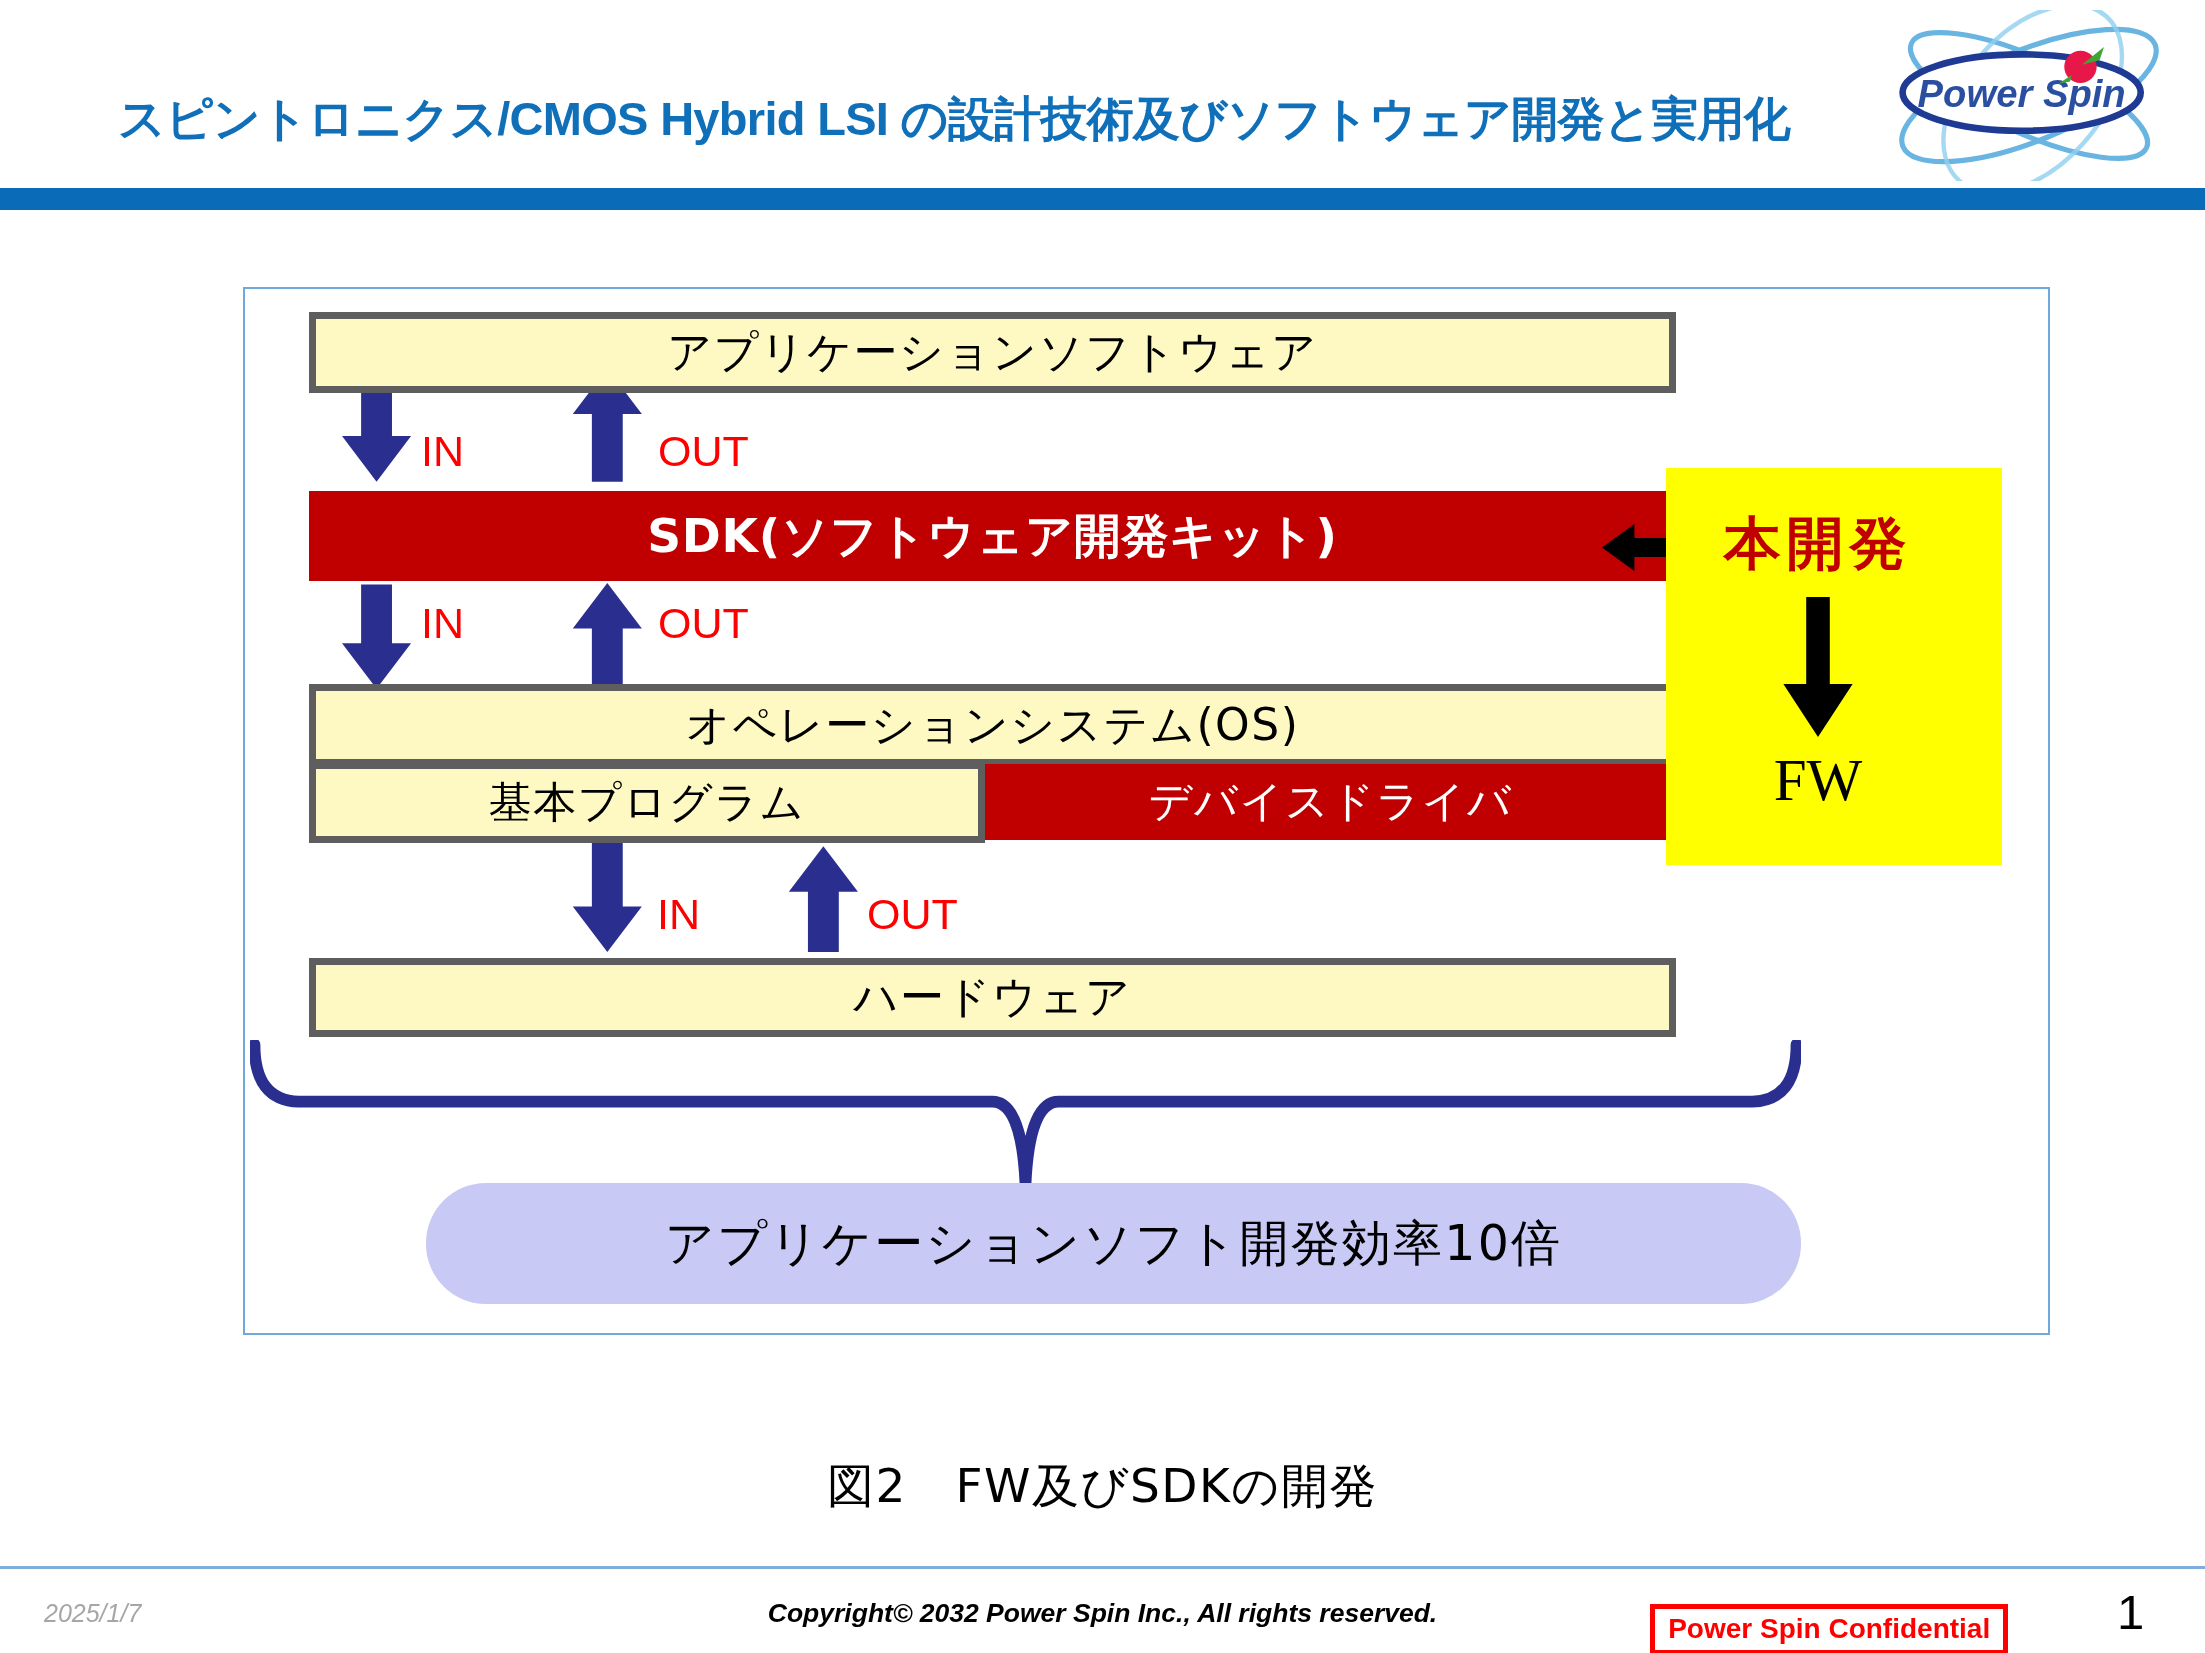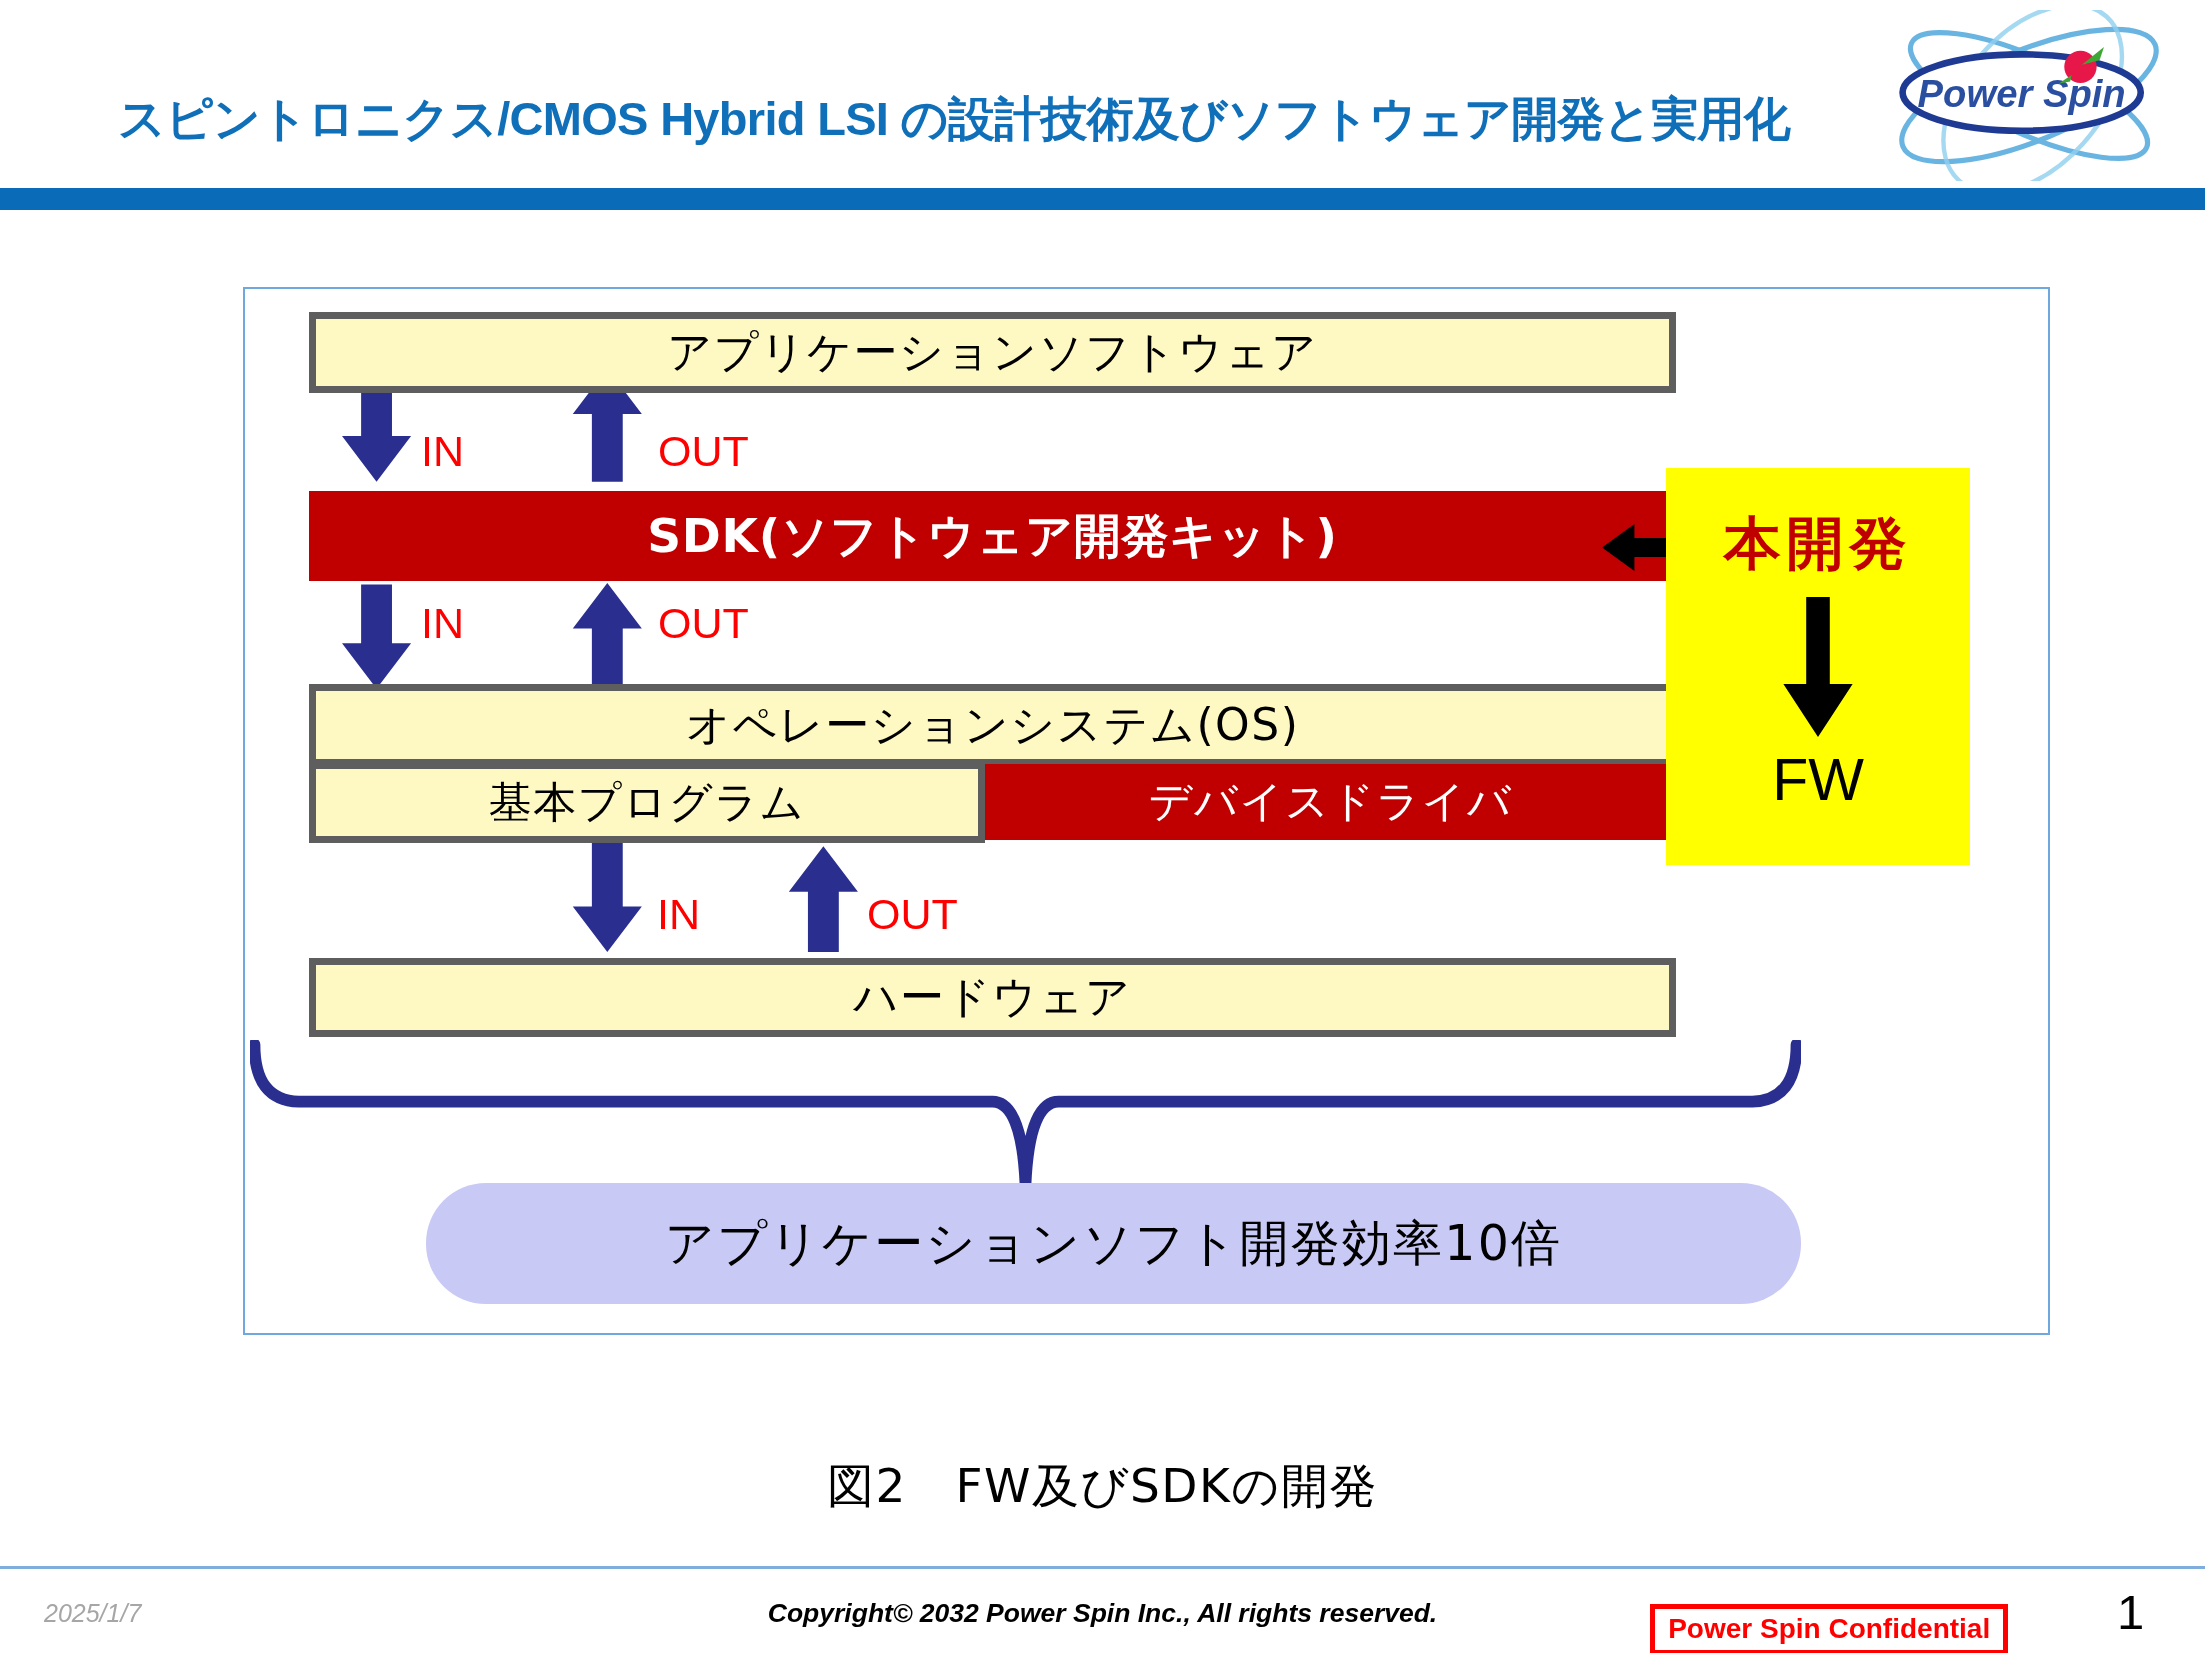--- a/index.html
+++ b/index.html
@@ -86,36 +86,37 @@
     font-weight: normal;
     font-family: "Liberation Sans", sans-serif;
     white-space: nowrap;
   }
 
   
   #callout-main-dev {
     position: absolute; left: 1666px; top: 468px;
     width: 304px; height: 397px;
     background: #FFFF00;
+    padding-left: 32px;
   }
   #callout-title {
     position: absolute; left: 0; top: 38px; width: 304px;
     text-align: center;
     color: #C00000;
     font-size: 57px; font-weight: bold;
     font-family: "DejaVu Sans", sans-serif;
     letter-spacing: 5.9px;
   }
   #callout-arrow-down { position: absolute; left: 110px; top: 129px; }
   #callout-fw {
     position: absolute; left: 0; top: 278px; width: 304px;
     text-align: center;
     color: #000000;
     font-size: 59px;
-    font-family: Liberation Sans, sans-serif;
+    font-family: Liberation Serif, serif;
   }
 
   
   #arrow-to-sdk { position: absolute; left: 1602px; top: 518px; }
 
   
   #brace-fw { position: absolute; left: 1683px; top: 695px; }
 
   
   #brace-bottom { position: absolute; left: 250px; top: 1040px; }

